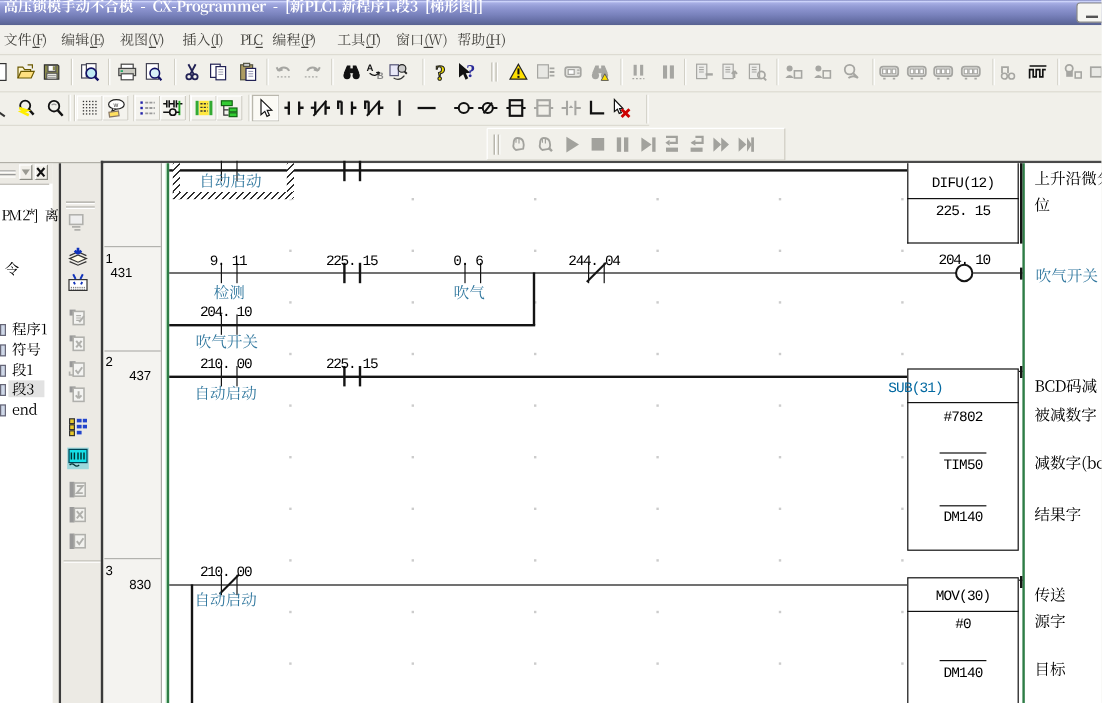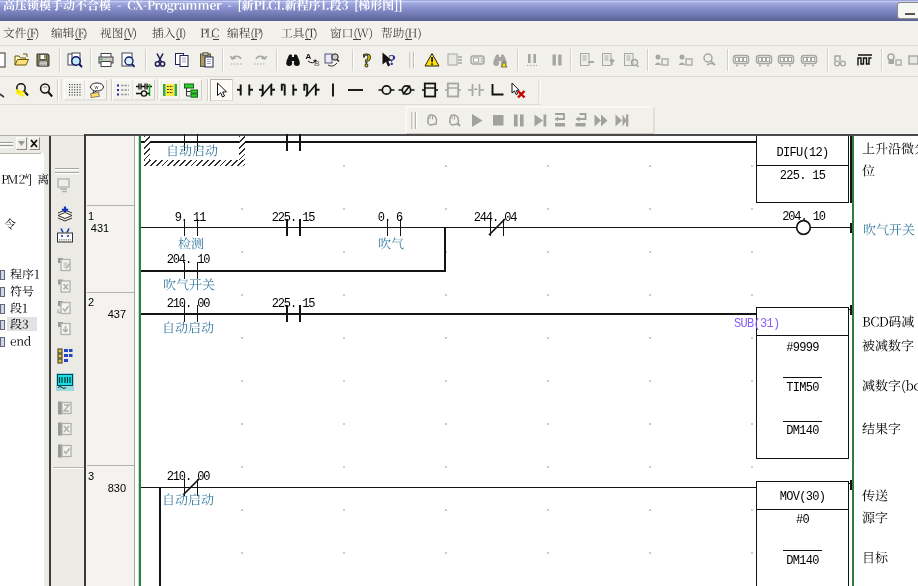--- a/index.html
+++ b/index.html
@@ -161,21 +161,21 @@
     <rect x="751" y="251" width="2" height="2" fill="#ccc"></rect>
     <rect x="751" y="294" width="2" height="2" fill="#ccc"></rect>
     <rect x="751" y="337" width="2" height="2" fill="#ccc"></rect>
     <rect x="751" y="380" width="2" height="2" fill="#ccc"></rect>
     <rect x="751" y="423" width="2" height="2" fill="#ccc"></rect>
     <rect x="751" y="466" width="2" height="2" fill="#ccc"></rect>
     <rect x="751" y="509" width="2" height="2" fill="#ccc"></rect>
     <rect x="751" y="552" width="2" height="2" fill="#ccc"></rect>
   </svg>
 <div style="position:absolute;left:88px;top:209.5px;font:11px 'Liberation Sans';color:#000">1</div>
-<div style="position:absolute;left:80px;top:221.5px;width:40px;text-align:center;font:11px 'Liberation Sans';color:#000">431</div>
+<div style="position:absolute;left:92px;top:221.5px;width:40px;text-align:left;font:11px 'Liberation Sans';color:#000">431</div>
 <div style="position:absolute;left:88px;top:295.5px;font:11px 'Liberation Sans';color:#000">2</div>
 <div style="position:absolute;left:86px;top:307.5px;width:40px;text-align:right;font:11px 'Liberation Sans';color:#000">437</div>
 <div style="position:absolute;left:88px;top:469.5px;font:11px 'Liberation Sans';color:#000">3</div>
 <div style="position:absolute;left:86px;top:481.5px;width:40px;text-align:right;font:11px 'Liberation Sans';color:#000">830</div>
 <div style="position:absolute;left:137.6px;top:136px;width:1.7px;height:450px;background:#b9e6c2"></div>
 <div style="position:absolute;left:139.3px;top:136px;width:2px;height:450px;background:#2e7d46"></div>
 <div style="position:absolute;left:852.4px;top:136px;width:1.8px;height:450px;background:#2e7d46"></div>
 <div style="position:absolute;left:141px;top:141.25px;width:615px;height:1.6px;background:#141414"></div>
 <div style="position:absolute;left:183.5px;top:133.5px;width:1.9px;height:17px;background:#141414"></div>
 <div style="position:absolute;left:196.6px;top:133.5px;width:1.9px;height:17px;background:#141414"></div>
@@ -242,22 +242,22 @@
 <div style="position:absolute;left:196.6px;top:305.2px;width:1.9px;height:17px;background:#141414"></div>
 <div style="position:absolute;left:286.0px;top:305.2px;width:1.9px;height:17px;background:#141414"></div>
 <div style="position:absolute;left:299.1px;top:305.2px;width:1.9px;height:17px;background:#141414"></div>
 <div style="position:absolute;left:128px;top:297.4px;width:120px;text-align:center;font:12px 'Liberation Mono';color:#000;letter-spacing:-1.1px">210. 00</div>
 <div style="position:absolute;left:233px;top:297.4px;width:120px;text-align:center;font:12px 'Liberation Mono';color:#000;letter-spacing:-1.1px">225. 15</div>
 <svg style="position:absolute;left:162px;top:320.8px;overflow:visible" width="54" height="16" viewBox="0 -11.4 54 16">
     <path d="M9.7 -8.3V-6.0H3.5V-8.3ZM6.0 -10.9C5.9 -10.2 5.7 -9.4 5.5 -8.7H3.6L2.6 -9.2V1.0H2.8C3.1 1.0 3.5 0.8 3.5 0.7V0.1H9.7V1.0H9.8C10.1 1.0 10.5 0.7 10.5 0.6V-8.2C10.8 -8.2 11.0 -8.3 11.1 -8.4L10.0 -9.3L9.5 -8.7H5.9C6.3 -9.2 6.7 -9.9 7.0 -10.3C7.3 -10.3 7.4 -10.5 7.5 -10.6ZM3.5 -5.6H9.7V-3.1H3.5ZM3.5 -2.8H9.7V-0.3H3.5Z M18.6 -7.2 18.0 -6.5H13.5L13.6 -6.1H19.3C19.5 -6.1 19.6 -6.1 19.7 -6.3C19.3 -6.7 18.6 -7.2 18.6 -7.2ZM17.9 -10.1 17.3 -9.3H14.1L14.2 -9.0H18.7C18.9 -9.0 19.0 -9.0 19.0 -9.2C18.6 -9.6 17.9 -10.1 17.9 -10.1ZM17.3 -4.5 17.2 -4.4C17.5 -3.8 17.9 -3.0 18.1 -2.2C16.6 -2.0 15.3 -1.8 14.4 -1.7C15.2 -2.7 16.2 -4.3 16.7 -5.4C17.0 -5.3 17.1 -5.5 17.2 -5.6L15.8 -6.1C15.5 -4.9 14.7 -2.8 14.0 -1.9C13.9 -1.8 13.6 -1.8 13.6 -1.8L14.1 -0.5C14.3 -0.6 14.4 -0.7 14.5 -0.8C15.9 -1.2 17.2 -1.6 18.1 -1.9C18.2 -1.6 18.2 -1.3 18.2 -1.0C19.0 -0.2 19.9 -2.4 17.3 -4.5ZM22.5 -10.7 21.1 -10.9C21.1 -9.8 21.1 -8.8 21.1 -7.9H18.8L18.9 -7.5H21.1C21.0 -4.0 20.4 -1.2 17.6 0.9L17.7 1.1C21.2 -1.0 21.8 -3.9 21.9 -7.5H24.1C24.0 -3.2 23.9 -0.7 23.4 -0.3C23.3 -0.1 23.2 -0.1 22.9 -0.1C22.7 -0.1 21.9 -0.2 21.4 -0.2L21.4 0.0C21.9 0.1 22.3 0.2 22.5 0.3C22.7 0.5 22.7 0.7 22.7 1.0C23.2 1.0 23.7 0.8 24.1 0.4C24.6 -0.3 24.9 -2.7 25.0 -7.4C25.2 -7.4 25.4 -7.5 25.5 -7.6L24.5 -8.4L24.0 -7.9H21.9L22.0 -10.4C22.3 -10.4 22.4 -10.5 22.5 -10.7Z M31.9 -11.0 31.7 -10.9C32.1 -10.6 32.7 -9.9 32.9 -9.5C33.7 -9.0 34.4 -10.6 31.9 -11.0ZM36.3 -3.8V-0.4H31.0V-3.8ZM31.0 0.7V0.0H36.3V0.9H36.4C36.7 0.9 37.2 0.7 37.2 0.7V-3.6C37.4 -3.7 37.6 -3.8 37.7 -3.9L36.6 -4.7L36.2 -4.1H31.0L30.1 -4.6V1.0H30.2C30.6 1.0 31.0 0.8 31.0 0.7ZM29.2 -6.5V-6.7V-9.0H36.4V-6.5ZM28.4 -9.5V-6.7C28.4 -4.2 28.1 -1.4 26.5 0.9L26.7 1.0C28.8 -1.0 29.2 -3.9 29.2 -6.1H36.4V-5.5H36.5C36.8 -5.5 37.2 -5.7 37.3 -5.8V-8.8C37.5 -8.9 37.7 -9.0 37.8 -9.1L36.8 -9.9L36.3 -9.3H29.4L28.4 -9.8Z M44.6 -7.2 44.0 -6.5H39.5L39.6 -6.1H45.3C45.5 -6.1 45.6 -6.1 45.7 -6.3C45.3 -6.7 44.6 -7.2 44.6 -7.2ZM43.9 -10.1 43.3 -9.3H40.1L40.2 -9.0H44.7C44.9 -9.0 45.0 -9.0 45.0 -9.2C44.6 -9.6 43.9 -10.1 43.9 -10.1ZM43.3 -4.5 43.2 -4.4C43.5 -3.8 43.9 -3.0 44.1 -2.2C42.6 -2.0 41.3 -1.8 40.4 -1.7C41.2 -2.7 42.2 -4.3 42.7 -5.4C43.0 -5.3 43.1 -5.5 43.2 -5.6L41.8 -6.1C41.5 -4.9 40.7 -2.8 40.0 -1.9C39.9 -1.8 39.6 -1.8 39.6 -1.8L40.1 -0.5C40.3 -0.6 40.4 -0.7 40.5 -0.8C41.9 -1.2 43.2 -1.6 44.1 -1.9C44.2 -1.6 44.2 -1.3 44.2 -1.0C45.0 -0.2 45.9 -2.4 43.3 -4.5ZM48.5 -10.7 47.1 -10.9C47.1 -9.8 47.1 -8.8 47.1 -7.9H44.8L44.9 -7.5H47.1C47.0 -4.0 46.4 -1.2 43.5 0.9L43.7 1.1C47.2 -1.0 47.8 -3.9 47.9 -7.5H50.1C50.0 -3.2 49.9 -0.7 49.4 -0.3C49.3 -0.1 49.2 -0.1 48.9 -0.1C48.7 -0.1 47.9 -0.2 47.4 -0.2L47.4 0.0C47.9 0.1 48.3 0.2 48.5 0.3C48.7 0.5 48.7 0.7 48.7 1.0C49.2 1.0 49.7 0.8 50.1 0.4C50.6 -0.3 50.9 -2.7 51.0 -7.4C51.2 -7.4 51.4 -7.5 51.5 -7.6L50.5 -8.4L50.0 -7.9H47.9L48.0 -10.4C48.3 -10.4 48.4 -10.5 48.5 -10.7Z" fill="#30779e"></path>
   </svg>
 <div style="position:absolute;left:756px;top:306.8px;width:92.5px;height:152px;border:1.6px solid #111;background:#fff"></div>
 <div style="position:absolute;left:756px;top:334.8px;width:92.5px;height:1.5px;background:#111"></div>
-<div style="position:absolute;left:734px;top:316.5px;width:120px;font:12px 'Liberation Mono';color:#8b5cf6;letter-spacing:-0.7px">SUB(31)</div>
-<div style="position:absolute;left:742.5px;top:340.5px;width:120px;text-align:center;font:12px 'Liberation Mono';color:#000;letter-spacing:-0.7px">#9999</div>
+<div style="position:absolute;left:703px;top:316.5px;width:120px;text-align:center;font:12px 'Liberation Mono';color:#0369a1;letter-spacing:-0.7px">SUB(31)</div>
+<div style="position:absolute;left:742.5px;top:340.5px;width:120px;text-align:center;font:12px 'Liberation Mono';color:#000;letter-spacing:-0.7px">#7802</div>
 <div style="position:absolute;left:742.5px;top:380.5px;width:120px;text-align:center;font:12px 'Liberation Mono';color:#000;letter-spacing:-0.7px">TIM50</div>
 <div style="position:absolute;left:783px;top:377.2px;width:39px;height:1.2px;background:#111"></div>
 <div style="position:absolute;left:742.5px;top:424.0px;width:120px;text-align:center;font:12px 'Liberation Mono';color:#000;letter-spacing:-0.7px">DM140</div>
 <div style="position:absolute;left:783px;top:420.7px;width:39px;height:1.2px;background:#111"></div>
 <div style="position:absolute;left:848.5px;top:308.75px;width:3.4px;height:1.6px;background:#141414"></div>
 <div style="position:absolute;left:849.8px;top:304.8px;width:1.8px;height:10px;background:#141414"></div>
 <svg style="position:absolute;left:862px;top:315.2px;overflow:visible" width="54" height="16" viewBox="0 -11.4 54 16">
     <path d="M0.7 -9.1 2.0 -9.0C2.0 -7.7 2.0 -6.4 2.0 -5.1V-4.4C2.0 -3.1 2.0 -1.8 2.0 -0.5L0.7 -0.4V0.0H4.5C7.1 0.0 8.1 -1.2 8.1 -2.6C8.1 -3.8 7.3 -4.8 5.3 -5.0C7.0 -5.3 7.6 -6.2 7.6 -7.2C7.6 -8.6 6.7 -9.5 4.5 -9.5H0.7ZM3.2 -4.7H4.1C6.1 -4.7 7.0 -4.0 7.0 -2.6C7.0 -1.2 6.0 -0.4 4.4 -0.4H3.2C3.2 -1.7 3.2 -3.1 3.2 -4.7ZM3.2 -9.0H4.2C5.9 -9.0 6.5 -8.4 6.5 -7.2C6.5 -5.9 5.7 -5.1 4.0 -5.1H3.2C3.2 -6.5 3.2 -7.8 3.2 -9.0Z M13.8 0.2C14.8 0.2 15.7 0.0 16.6 -0.5L16.6 -2.6H16.0L15.6 -0.6C15.1 -0.4 14.5 -0.2 13.9 -0.2C11.8 -0.2 10.2 -1.8 10.2 -4.7C10.2 -7.6 11.8 -9.2 13.9 -9.2C14.5 -9.2 15.0 -9.1 15.5 -8.9L15.9 -6.9H16.5L16.5 -9.0C15.6 -9.5 14.8 -9.7 13.8 -9.7C11.0 -9.7 9.0 -7.8 9.0 -4.7C9.0 -1.7 11.0 0.2 13.8 0.2Z M17.5 -9.1 18.8 -9.0C18.8 -7.7 18.8 -6.4 18.8 -5.0V-4.7C18.8 -3.1 18.8 -1.8 18.8 -0.5L17.5 -0.4V0.0H21.2C24.2 0.0 26.1 -1.8 26.1 -4.7C26.1 -7.7 24.3 -9.5 21.4 -9.5H17.5ZM20.0 -0.4C20.0 -1.7 20.0 -3.1 20.0 -4.7V-5.0C20.0 -6.4 20.0 -7.7 20.0 -9.0H21.2C23.6 -9.0 24.9 -7.5 24.9 -4.7C24.9 -2.1 23.6 -0.4 21.1 -0.4Z M36.1 -3.3 35.5 -2.6H31.6L31.7 -2.2H36.8C37.0 -2.2 37.1 -2.2 37.1 -2.4C36.7 -2.8 36.1 -3.3 36.1 -3.3ZM34.4 -8.6 33.2 -8.9C33.1 -8.0 32.8 -6.0 32.6 -4.9C32.5 -4.9 32.3 -4.8 32.1 -4.7L33.0 -4.0L33.5 -4.4H37.6C37.5 -1.9 37.2 -0.4 36.9 -0.1C36.7 0.0 36.6 0.0 36.4 0.0C36.2 0.0 35.4 -0.0 34.9 -0.1L34.9 0.1C35.3 0.2 35.7 0.3 35.9 0.5C36.1 0.6 36.1 0.8 36.1 1.0C36.6 1.0 37.1 0.9 37.4 0.6C37.9 0.1 38.3 -1.5 38.4 -4.3C38.6 -4.3 38.8 -4.4 38.9 -4.5L37.9 -5.3L37.5 -4.8H36.9C37.1 -6.3 37.3 -8.4 37.3 -9.6C37.6 -9.6 37.8 -9.7 37.9 -9.8L36.9 -10.6L36.4 -10.1H32.1L32.2 -9.7H36.5C36.5 -8.4 36.3 -6.4 36.0 -4.8H33.4C33.6 -5.8 33.8 -7.4 33.9 -8.3C34.2 -8.3 34.3 -8.5 34.4 -8.6ZM28.9 -1.3V-5.3H30.5V-1.3ZM31.1 -10.3 30.5 -9.6H26.9L27.0 -9.2H28.8C28.5 -7.0 27.8 -4.7 26.7 -3.0L26.9 -2.9C27.4 -3.4 27.7 -4.0 28.1 -4.6V0.5H28.2C28.6 0.5 28.9 0.3 28.9 0.2V-0.9H30.5V-0.0H30.6C30.9 -0.0 31.3 -0.2 31.3 -0.3V-5.2C31.6 -5.3 31.8 -5.3 31.8 -5.4L30.8 -6.2L30.4 -5.7H29.0L28.7 -5.9C29.2 -6.9 29.5 -8.0 29.7 -9.2H31.8C32.0 -9.2 32.2 -9.3 32.2 -9.4C31.8 -9.8 31.1 -10.3 31.1 -10.3Z M40.4 -10.3 40.3 -10.2C40.8 -9.7 41.4 -8.8 41.6 -8.1C42.5 -7.4 43.2 -9.3 40.4 -10.3ZM40.4 -3.0C40.3 -3.0 39.9 -3.0 39.9 -3.0V-2.7C40.1 -2.7 40.3 -2.7 40.5 -2.5C40.7 -2.4 40.8 -1.4 40.6 -0.1C40.7 0.3 40.8 0.5 41.0 0.5C41.4 0.5 41.6 0.2 41.7 -0.3C41.7 -1.3 41.4 -1.9 41.4 -2.5C41.4 -2.8 41.4 -3.2 41.5 -3.5C41.7 -4.0 42.5 -6.5 42.9 -7.8L42.7 -7.9C40.9 -3.7 40.9 -3.7 40.7 -3.2C40.6 -3.0 40.6 -3.0 40.4 -3.0ZM49.3 -10.5 49.1 -10.4C49.5 -10.1 49.9 -9.6 50.0 -9.1C50.7 -8.6 51.4 -10.1 49.3 -10.5ZM46.9 -7.3 46.4 -6.6H44.4L44.5 -6.2H47.6C47.7 -6.2 47.9 -6.3 47.9 -6.4C47.5 -6.8 46.9 -7.3 46.9 -7.3ZM46.8 -4.5V-2.4H45.3V-4.5ZM45.3 -1.1V-2.1H46.8V-1.4H46.9C47.1 -1.4 47.5 -1.6 47.5 -1.7V-4.5C47.7 -4.5 47.9 -4.6 47.9 -4.7L47.1 -5.3L46.7 -4.9H45.4L44.6 -5.3V-0.9H44.8C45.0 -0.9 45.3 -1.1 45.3 -1.1ZM50.7 -9.3 50.2 -8.6H48.7C48.7 -9.2 48.7 -9.8 48.7 -10.3C49.1 -10.4 49.2 -10.5 49.2 -10.7L47.9 -10.9C47.9 -10.1 47.9 -9.3 47.9 -8.6H44.2L43.3 -9.1V-5.3C43.3 -3.1 43.1 -0.9 41.8 0.9L42.0 1.1C43.9 -0.7 44.0 -3.2 44.0 -5.3V-8.2H47.9C48.0 -6.1 48.3 -4.1 48.8 -2.5C47.9 -1.0 46.8 0.0 45.4 0.8L45.6 1.0C47.0 0.4 48.2 -0.5 49.1 -1.7C49.4 -1.0 49.7 -0.4 50.1 0.2C50.5 0.8 51.3 1.2 51.7 0.9C51.8 0.8 51.8 0.6 51.4 -0.0L51.7 -2.1L51.5 -2.1C51.4 -1.6 51.1 -1.0 51.0 -0.7C50.9 -0.4 50.8 -0.4 50.7 -0.6C50.3 -1.1 49.9 -1.8 49.7 -2.5C50.3 -3.5 50.8 -4.8 51.1 -6.2C51.4 -6.2 51.6 -6.3 51.6 -6.4L50.4 -6.9C50.2 -5.6 49.8 -4.5 49.4 -3.5C49.0 -4.9 48.8 -6.5 48.7 -8.2H51.4C51.6 -8.2 51.7 -8.3 51.8 -8.4C51.4 -8.8 50.7 -9.3 50.7 -9.3Z" fill="#000"></path>
   </svg>
 <svg style="position:absolute;left:862px;top:339.2px;overflow:visible" width="65" height="16" viewBox="0 -11.4 65 16">

